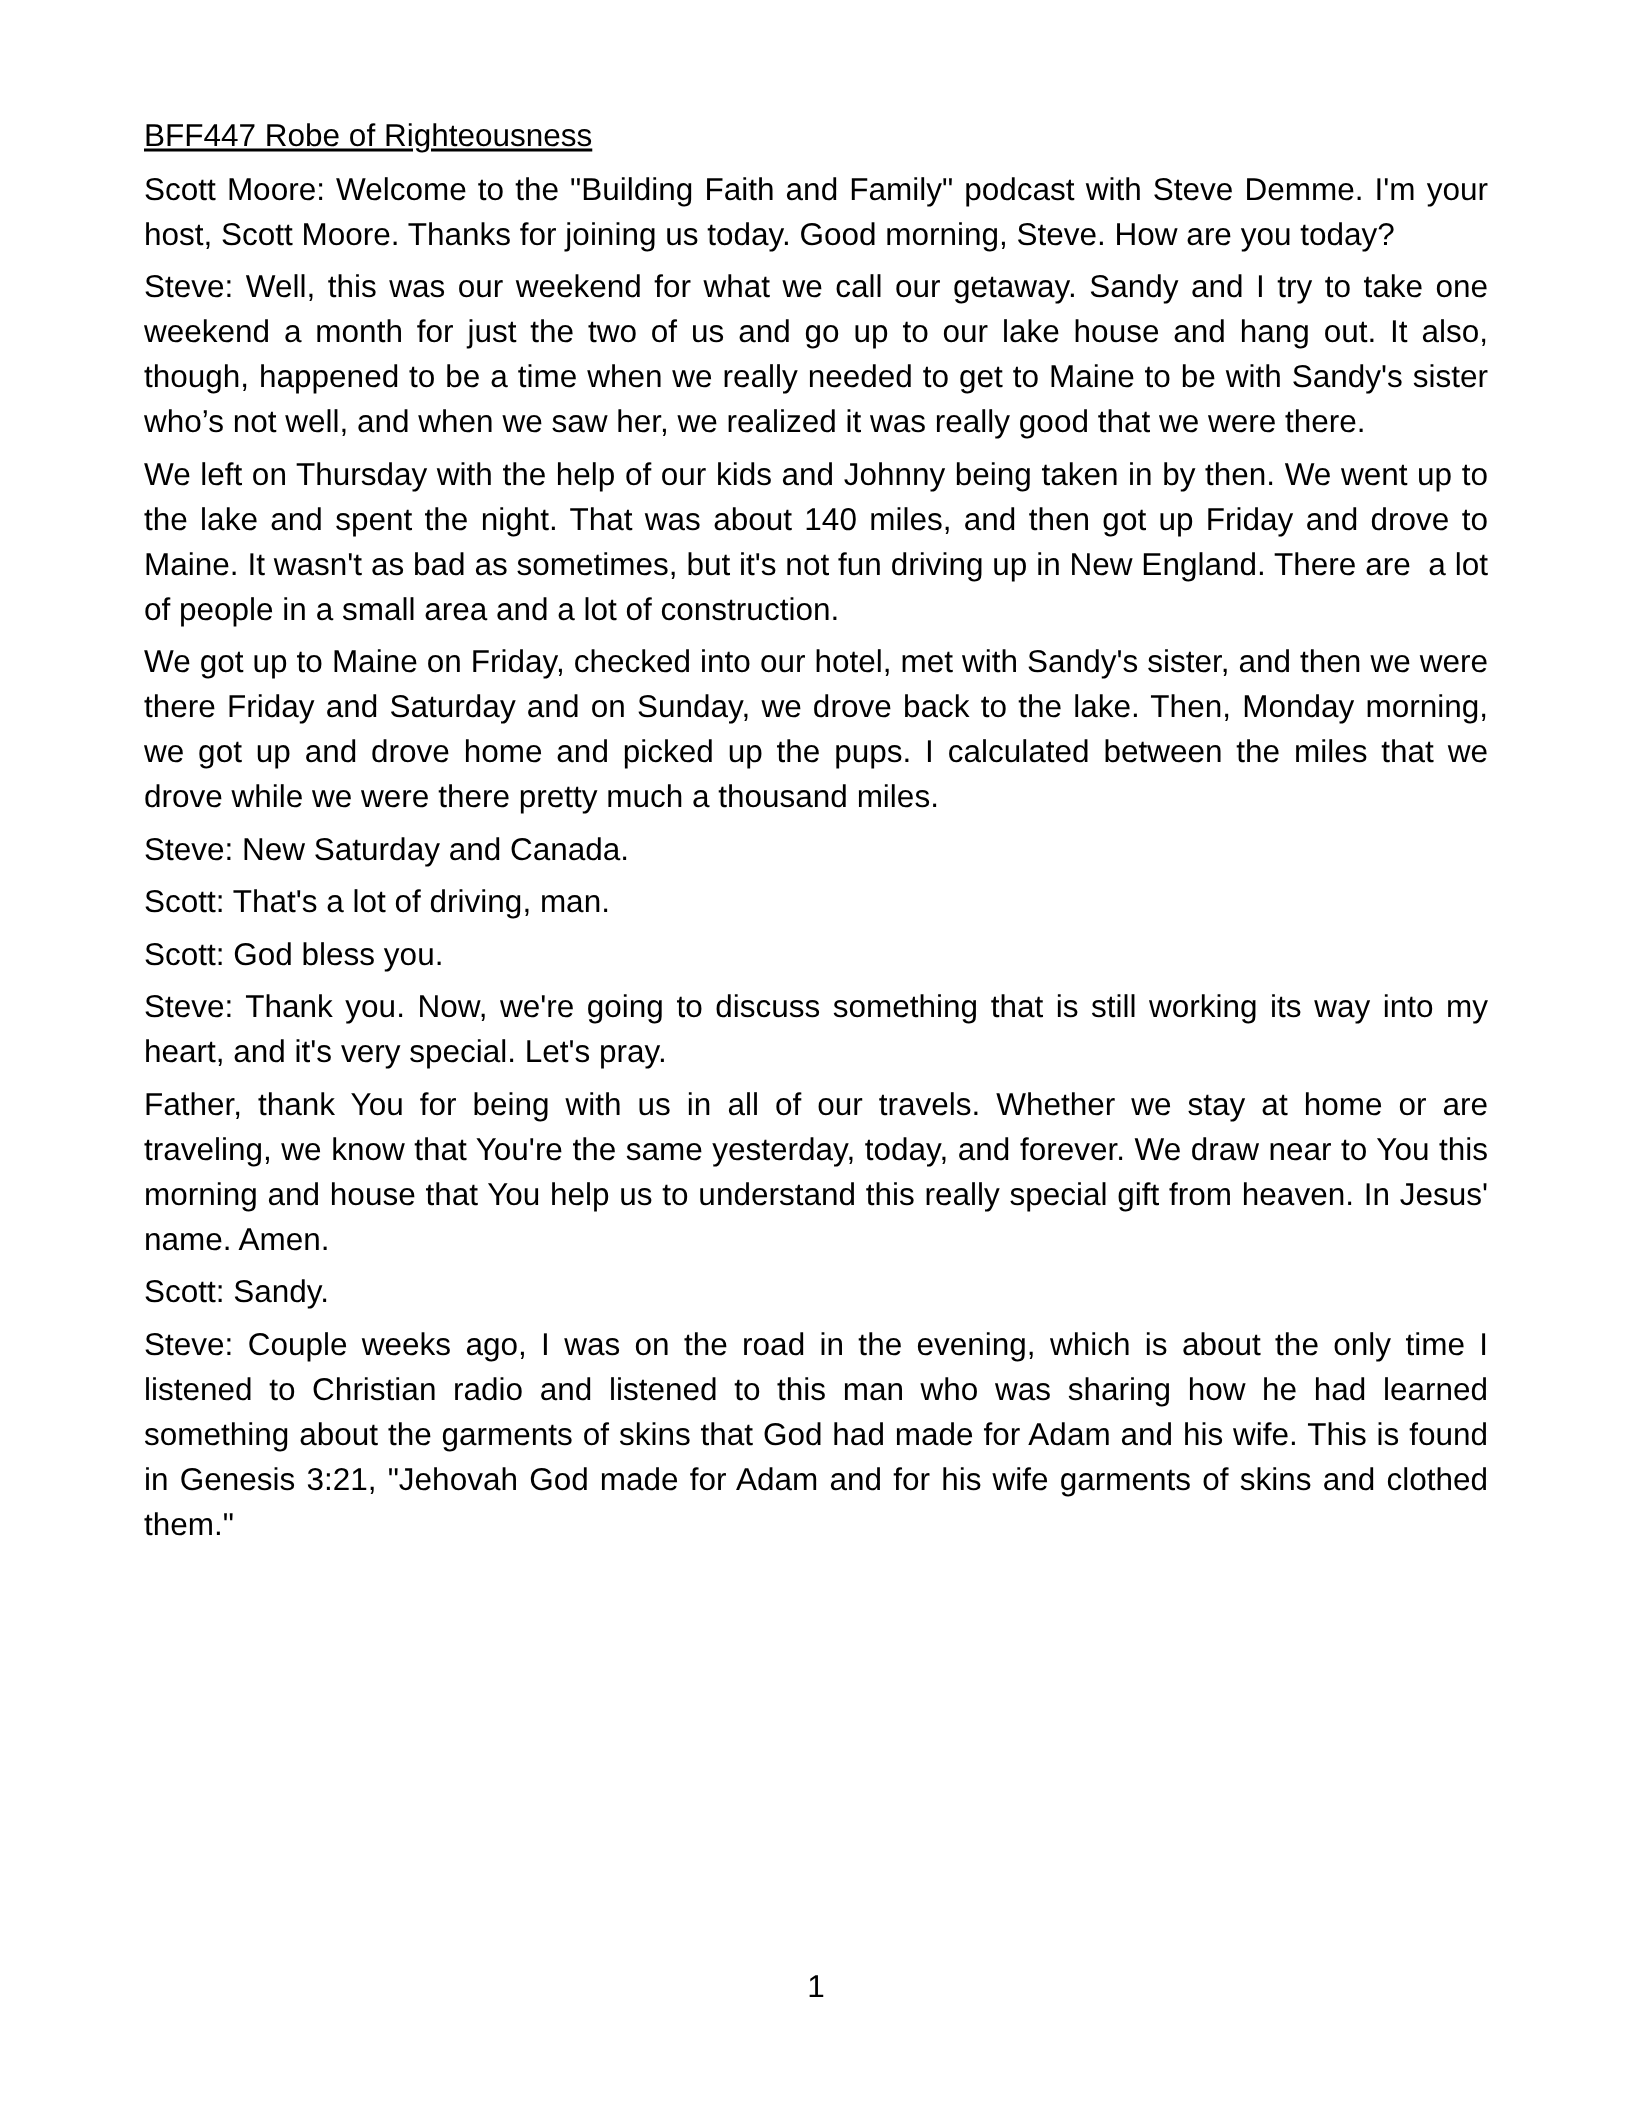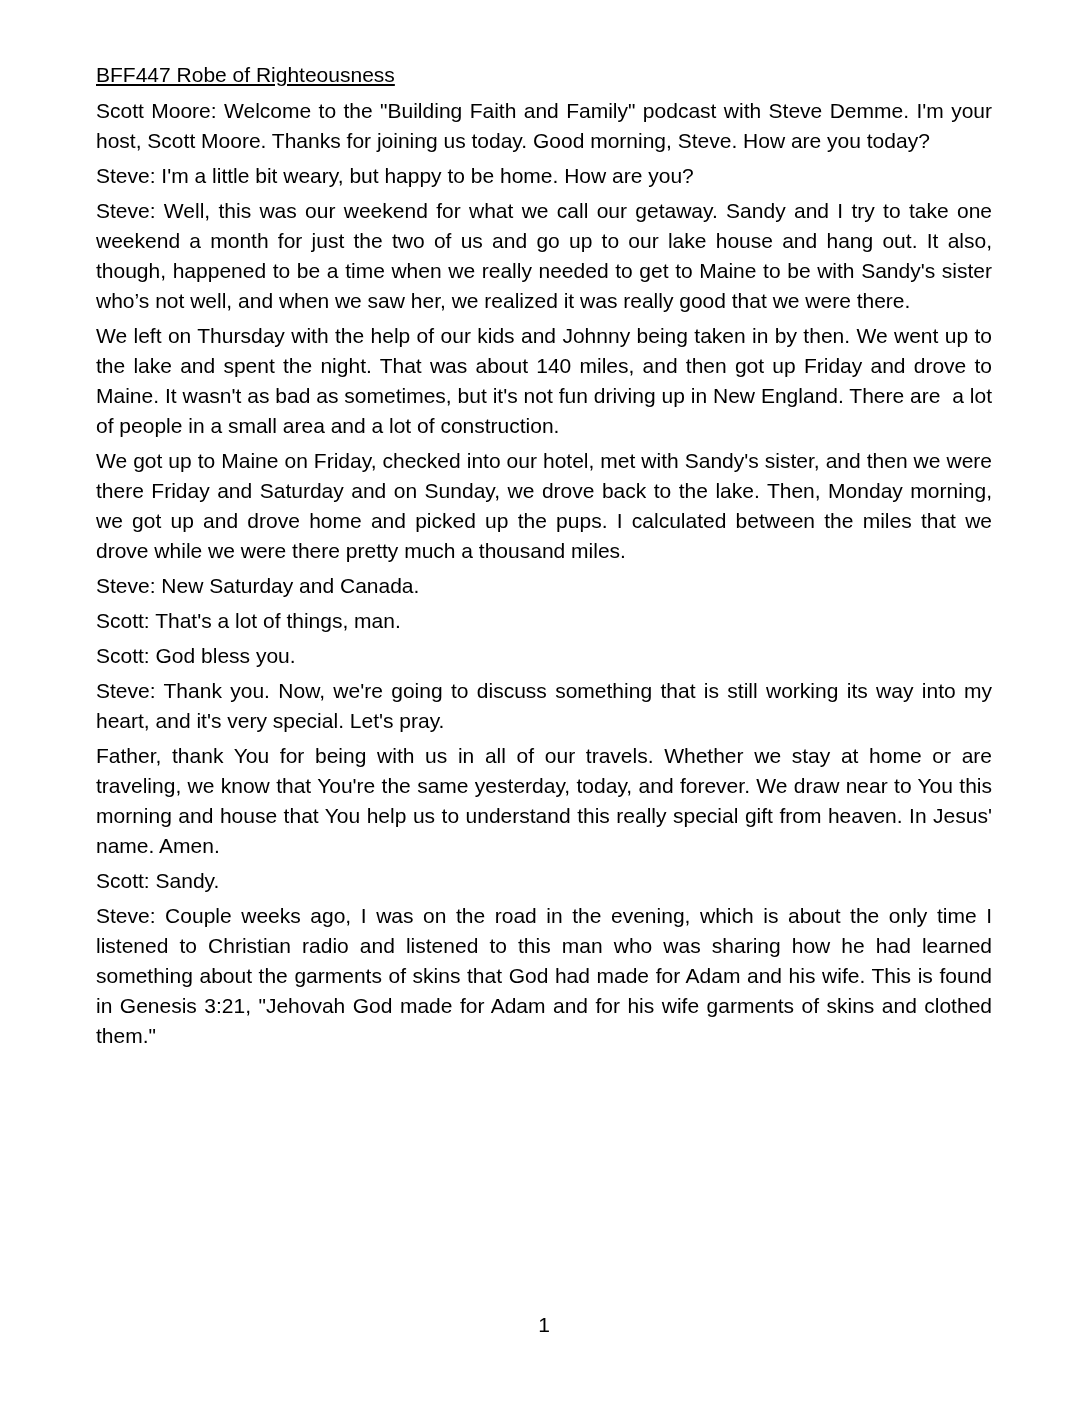--- a/index.html
+++ b/index.html
@@ -16,21 +16,21 @@
     padding: 60px 96px 0 96px;
     color: #000000;
     font-family: "Liberation Sans", "DejaVu Sans", sans-serif;
     font-size: 21px;
     line-height: 30px;
   }
   .title {
     font-size: 21px;
     font-weight: 400;
     line-height: 30px;
-    margin: 0 0 6px 0;
+    margin: 16px 0 6px 0;
     text-decoration: underline;
   }
   .para {
     margin: 0 0 5px 0;
     text-align: justify;
     white-space: pre-wrap;
   }
   .speaker {
     font-weight: 400;
   }
@@ -44,26 +44,25 @@
     line-height: 30px;
   }
 </style>
 </head>
 <body>
 
 <div class="page">
   <h1 class="title">BFF447 Robe of Righteousness</h1>
 
   <p class="para"><span class="speaker">Scott Moore</span><span>: Welcome to the "Building Faith and Family" podcast with Steve Demme. I'm your host, Scott Moore. Thanks for joining us today. Good morning, Steve. How are you today?</span></p>
-  <p class="para"><span class="speaker">Steve</span><span>: I'm a little bit weary, but happy to be home. How are you?</span></p>
   <p class="para"><span class="speaker">Steve</span><span>: Well, this was our weekend for what we call our getaway. Sandy and I try to take one weekend a month for just the two of us and go up to our lake house and hang out. It also, though, happened to be a time when we really needed to get to Maine to be with Sandy's sister who’s not well, and when we saw her, we realized it was really good that we were there.</span></p>
   <p class="para"><span class="speaker"></span><span>We left on Thursday with the help of our kids and Johnny being taken in by then. We went up to the lake and spent the night. That was about 140 miles, and then got up Friday and drove to Maine. It wasn't as bad as sometimes, but it's not fun driving up in New England. There are  a lot of people in a small area and a lot of construction.</span></p>
   <p class="para"><span class="speaker"></span><span>We got up to Maine on Friday, checked into our hotel, met with Sandy's sister, and then we were there Friday and Saturday and on Sunday, we drove back to the lake. Then, Monday morning, we got up and drove home and picked up the pups. I calculated between the miles that we drove while we were there pretty much a thousand miles.</span></p>
   <p class="para"><span class="speaker">Steve</span><span>: New Saturday and Canada.</span></p>
-  <p class="para"><span class="speaker">Scott</span><span>: That's a lot of things, man.</span></p>
+  <p class="para"><span class="speaker">Scott</span><span>: That's a lot of driving, man.</span></p>
   <p class="para"><span class="speaker">Scott</span><span>: God bless you.</span></p>
   <p class="para"><span class="speaker">Steve</span><span>: Thank you. Now, we're going to discuss something that is still working its way into my heart, and it's very special. Let's pray.</span></p>
   <p class="para"><span class="speaker"></span><span>Father, thank You for being with us in all of our travels. Whether we stay at home or are traveling, we know that You're the same yesterday, today, and forever. We draw near to You this morning and house that You help us to understand this really special gift from heaven. In Jesus' name. Amen.</span></p>
   <p class="para"><span class="speaker">Scott</span><span>: Sandy.</span></p>
   <p class="para"><span class="speaker">Steve</span><span>: Couple weeks ago, I was on the road in the evening, which is about the only time I listened to Christian radio and listened to this man who was sharing how he had learned something about the garments of skins that God had made for Adam and his wife. This is found in Genesis 3:21, "Jehovah God made for Adam and for his wife garments of skins and clothed them."</span></p>
 
   <div class="page-footer">1</div>
 </div>
 
 </body></html>

